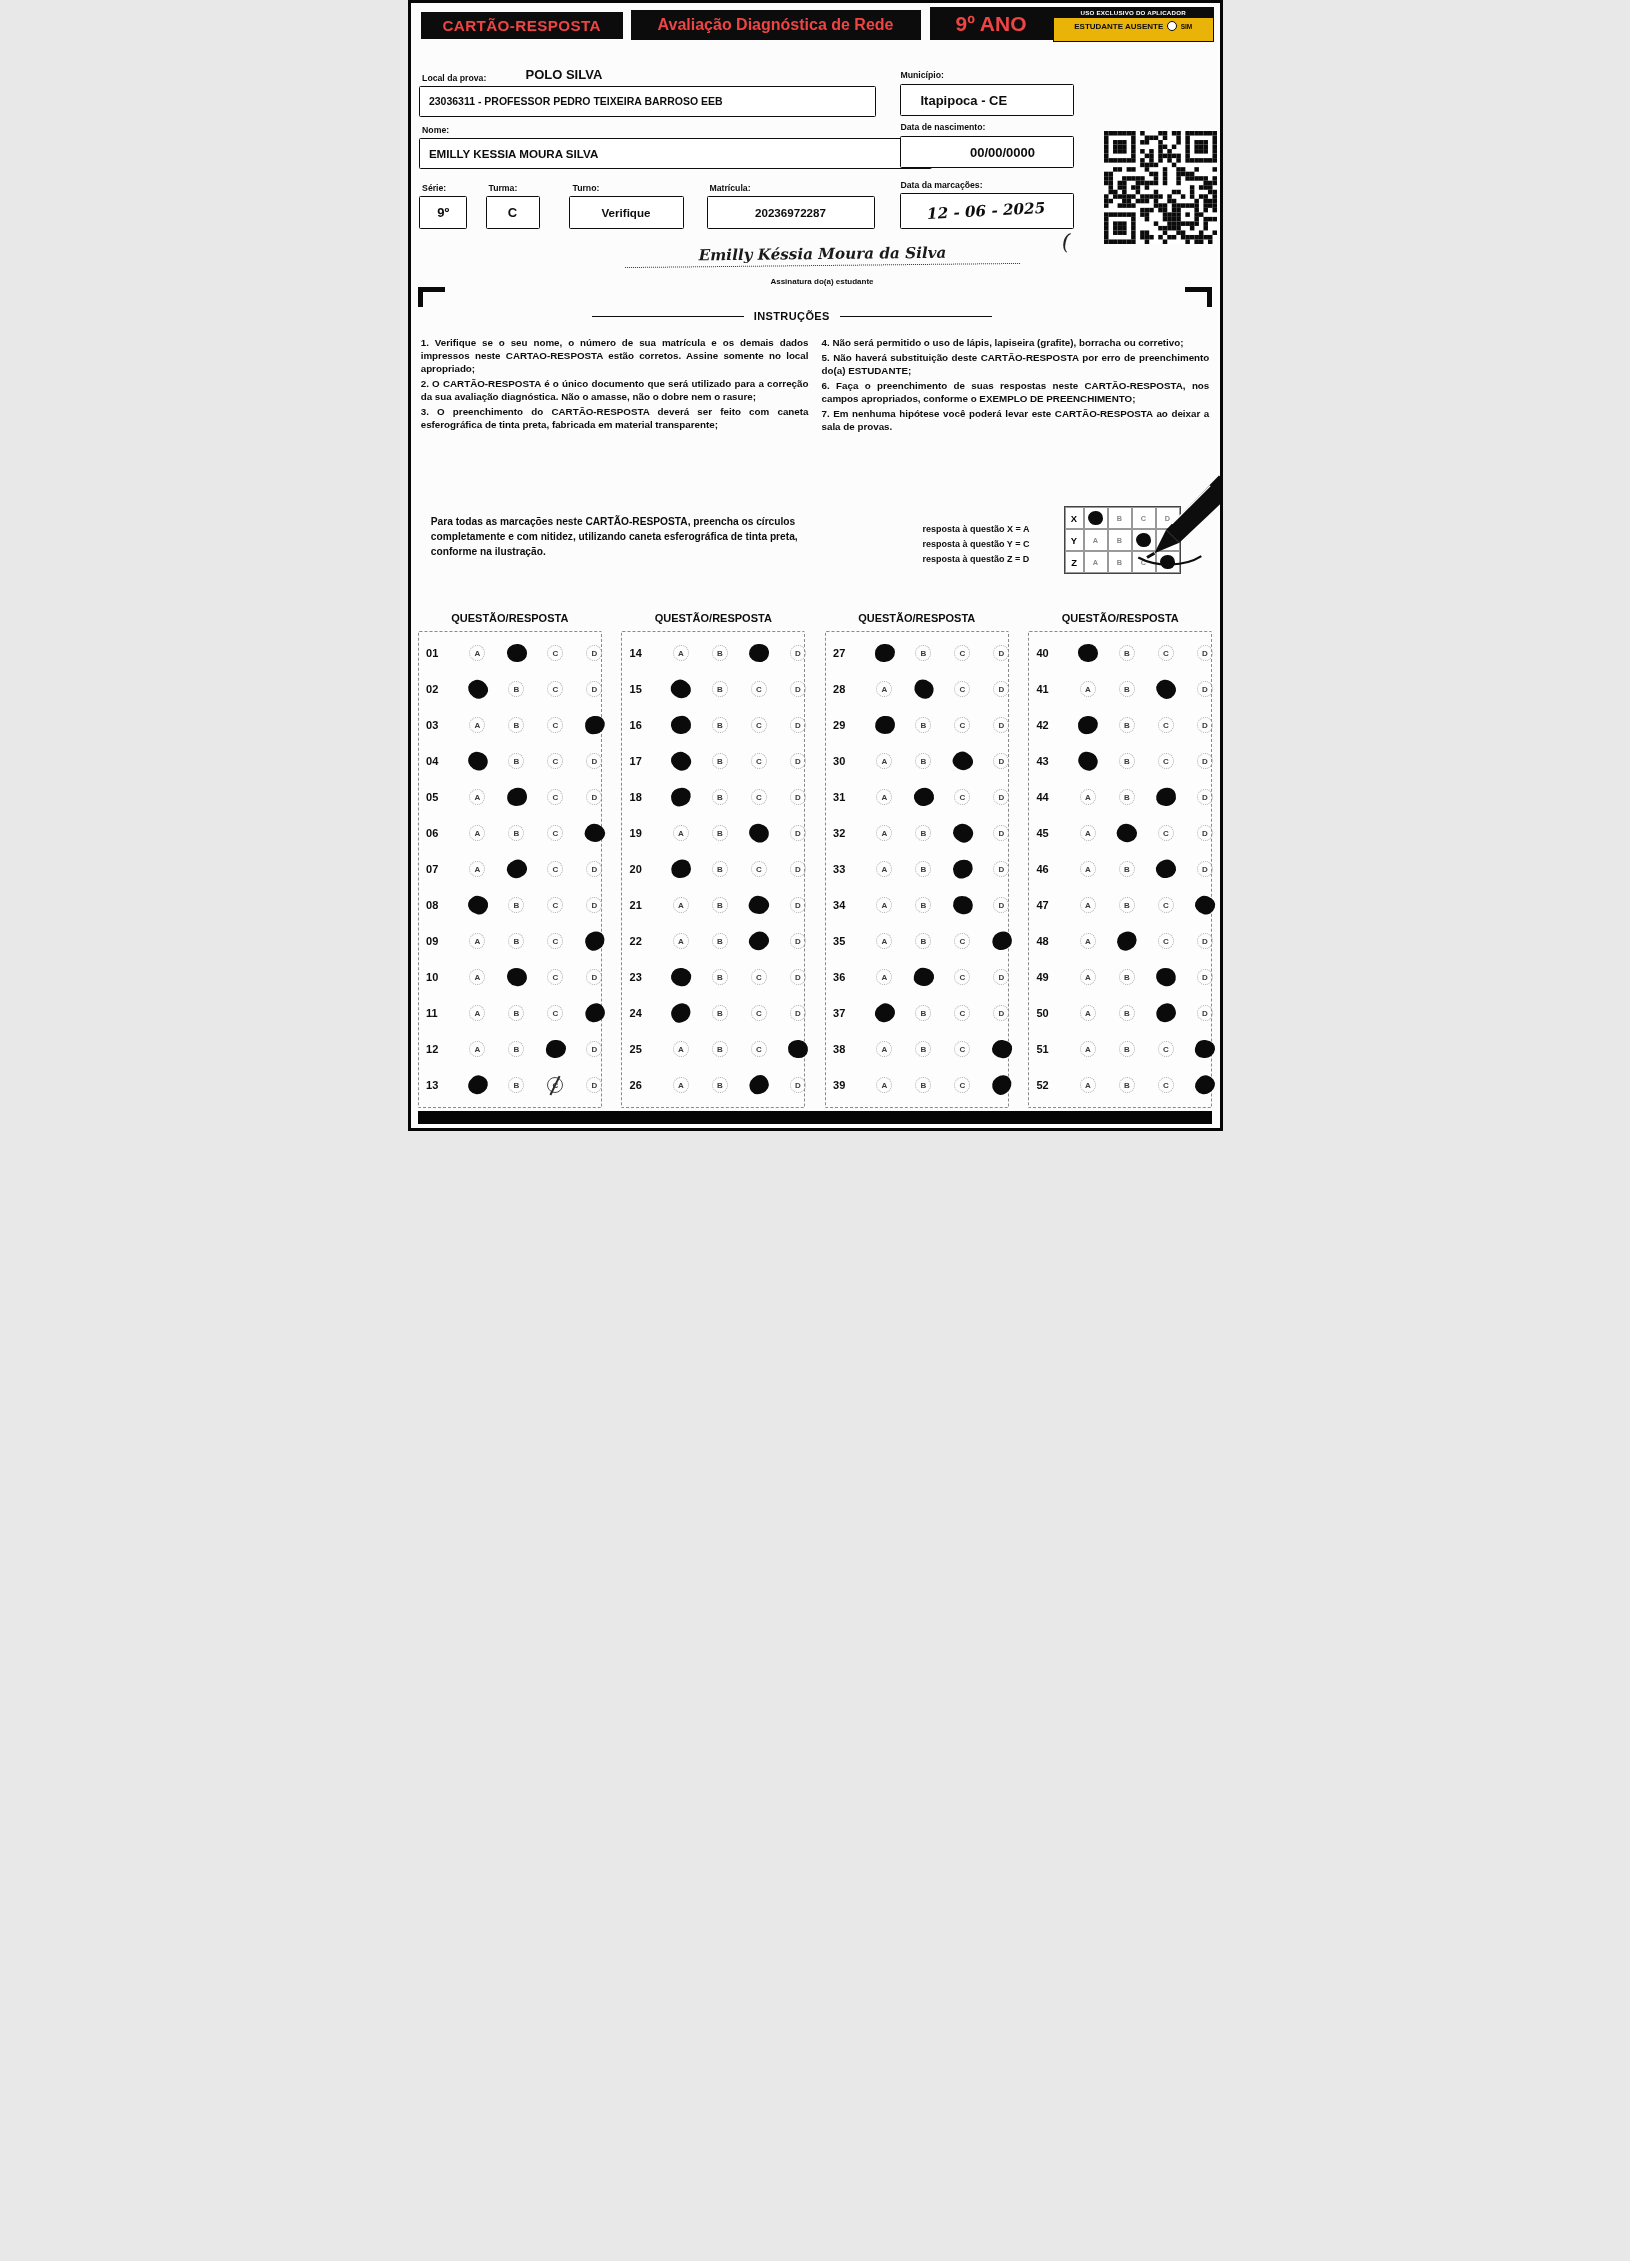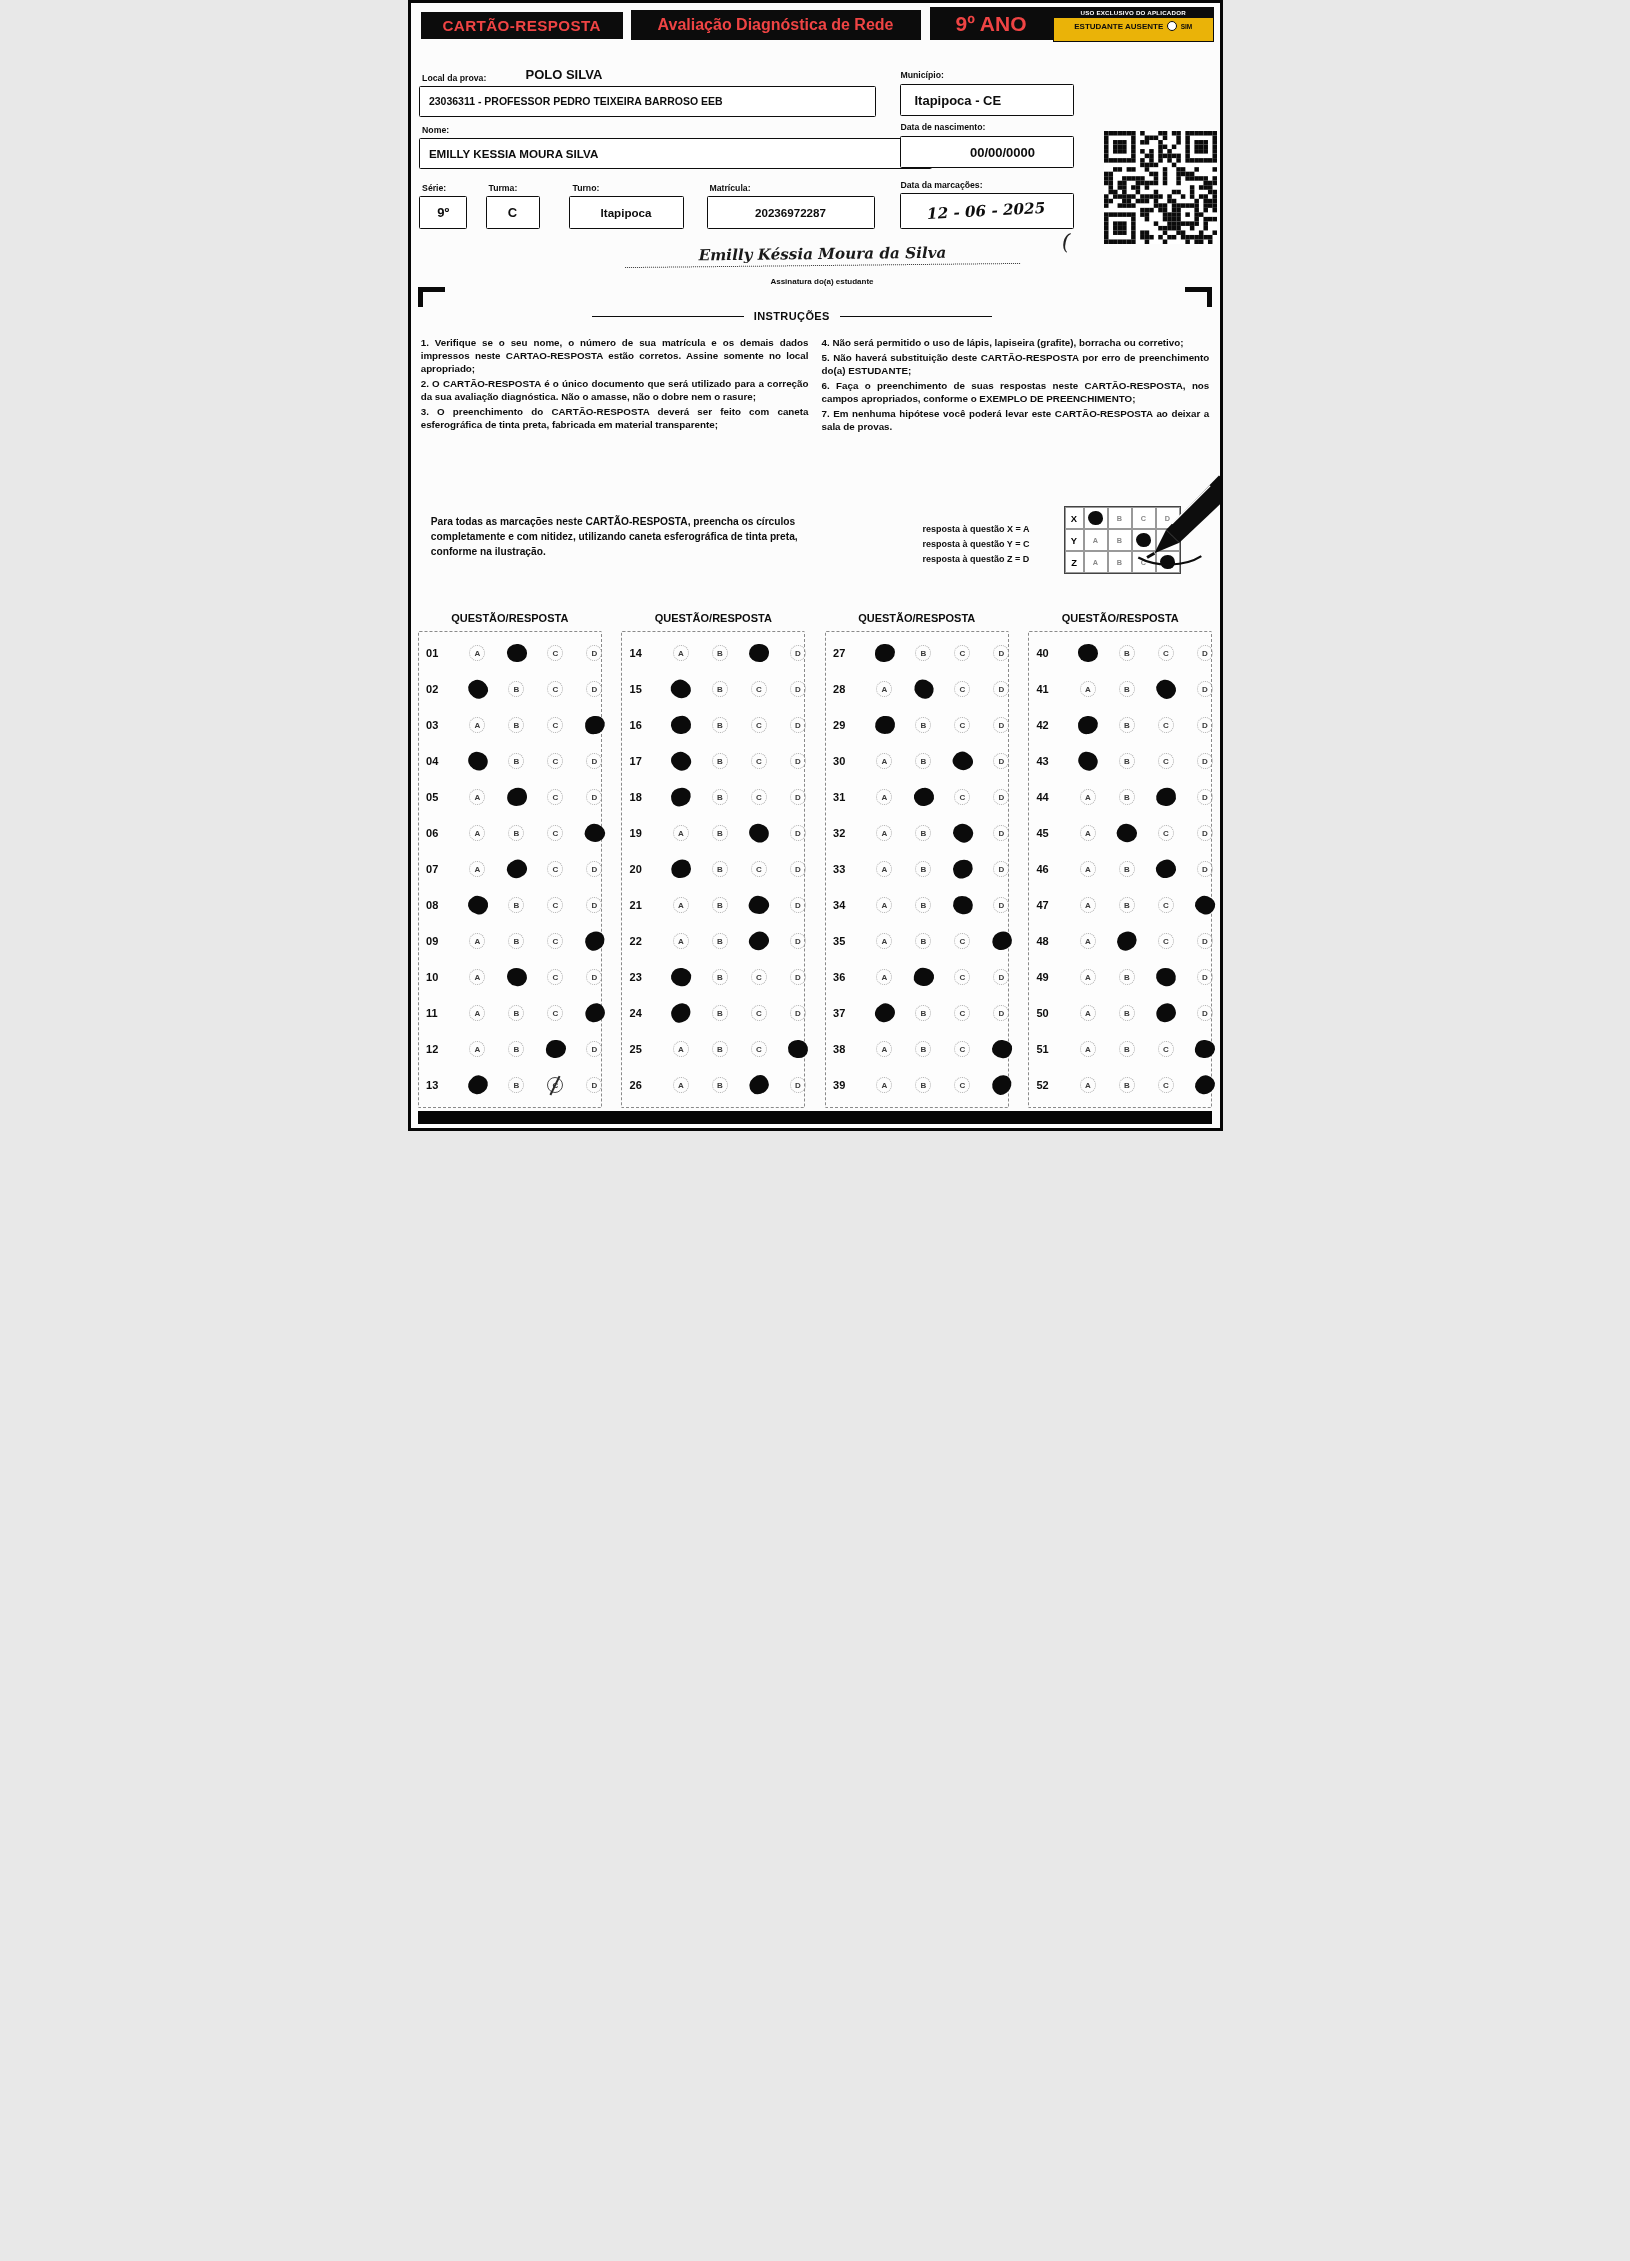--- a/index.html
+++ b/index.html
@@ -24,21 +24,21 @@
   .apl-circle { width:10.2px; height:10.2px; border:1.5px solid #0c0c0c; border-radius:50%; background:#fff; }
   .apl-sim    { font-size:6.5px; }
   
   .flabel { position:absolute; font-size:8.7px; font-weight:bold; }
   .fbox   { position:absolute; border:1.8px solid #0d0d0d; border-radius:1.5px; background:#fff;
             display:flex; align-items:center; font-weight:bold; }
   .lbl-local      { left:11.6px;  top:70px; }
   .val-local      { position:absolute; left:115px; top:64px; font-size:13px; font-weight:bold; }
   .lbl-municipio  { left:490px; top:67px; }
   .box-school     { left:8.7px;  top:83px; width:457px; height:30.5px; font-size:10.5px; padding-left:8.7px; }
-  .box-municipio  { left:489px; top:81px; width:174px; height:32px; font-size:13px; padding-left:14px; }
+  .box-municipio  { left:489px; top:81px; width:174px; height:32px; font-size:13px; padding-left:20px; }
   .lbl-nome       { left:11.6px;  top:122px; }
   .lbl-nascimento { left:490px; top:119px; }
   .box-nome       { left:8.7px;  top:135px; width:513px; height:30.5px; font-size:11.6px; padding-left:8.7px; }
   .box-nascimento { left:489px; top:133px; width:174px; height:32px; font-size:13px; justify-content:center;padding-left:32px; }
   .lbl-serie      { left:11.6px;  top:180px; }
   .lbl-turma      { left:78px; top:180px; }
   .lbl-turno      { left:162px; top:180px; }
   .lbl-matricula  { left:299px; top:180px; }
   .lbl-aplicacao  { left:490px; top:177px; }
   .box-serie      { left:8.7px;  top:193px; width:48px;  height:33px; font-size:13px; justify-content:center; }
@@ -136,21 +136,21 @@
   <div class="fbox box-nome">EMILLY KESSIA MOURA SILVA</div>
   <div class="fbox box-nascimento">00/00/0000</div>
 
   <div class="flabel lbl-serie">Série:</div>
   <div class="flabel lbl-turma">Turma:</div>
   <div class="flabel lbl-turno">Turno:</div>
   <div class="flabel lbl-matricula">Matrícula:</div>
   <div class="flabel lbl-aplicacao">Data da marcações:</div>
   <div class="fbox box-serie">9º</div>
   <div class="fbox box-turma">C</div>
-  <div class="fbox box-turno">Itapipoca</div>
+  <div class="fbox box-turno">Verifique</div>
   <div class="fbox box-matricula">20236972287</div>
   <div class="fbox box-aplicacao">
     <span class="hand">12 - 06 - 2025</span>
   </div>
 
   <div class="qr-wrap">
     <svg id="qr-svg" width="113" height="113" viewBox="0 0 150 150" aria-hidden="true">
         <rect x="0" y="0" width="6" height="6" fill="#0b0b0b"></rect>
         <rect x="6" y="0" width="6" height="6" fill="#0b0b0b"></rect>
         <rect x="12" y="0" width="6" height="6" fill="#0b0b0b"></rect>

